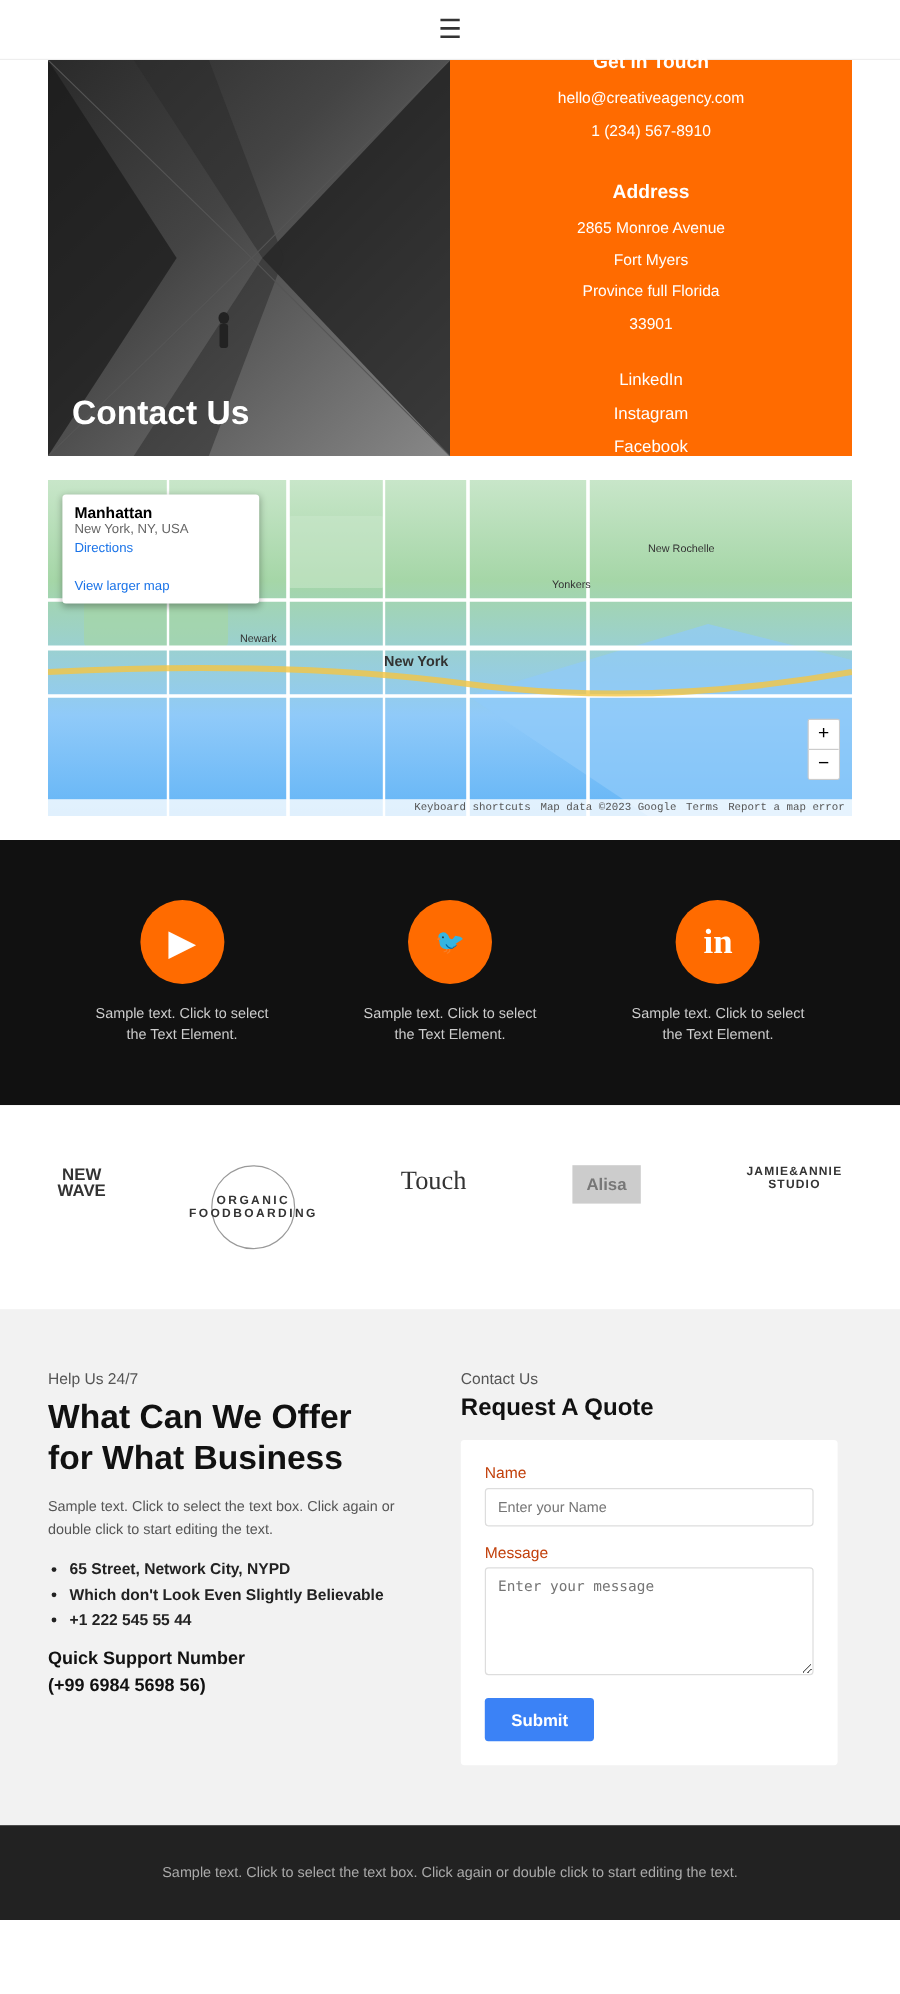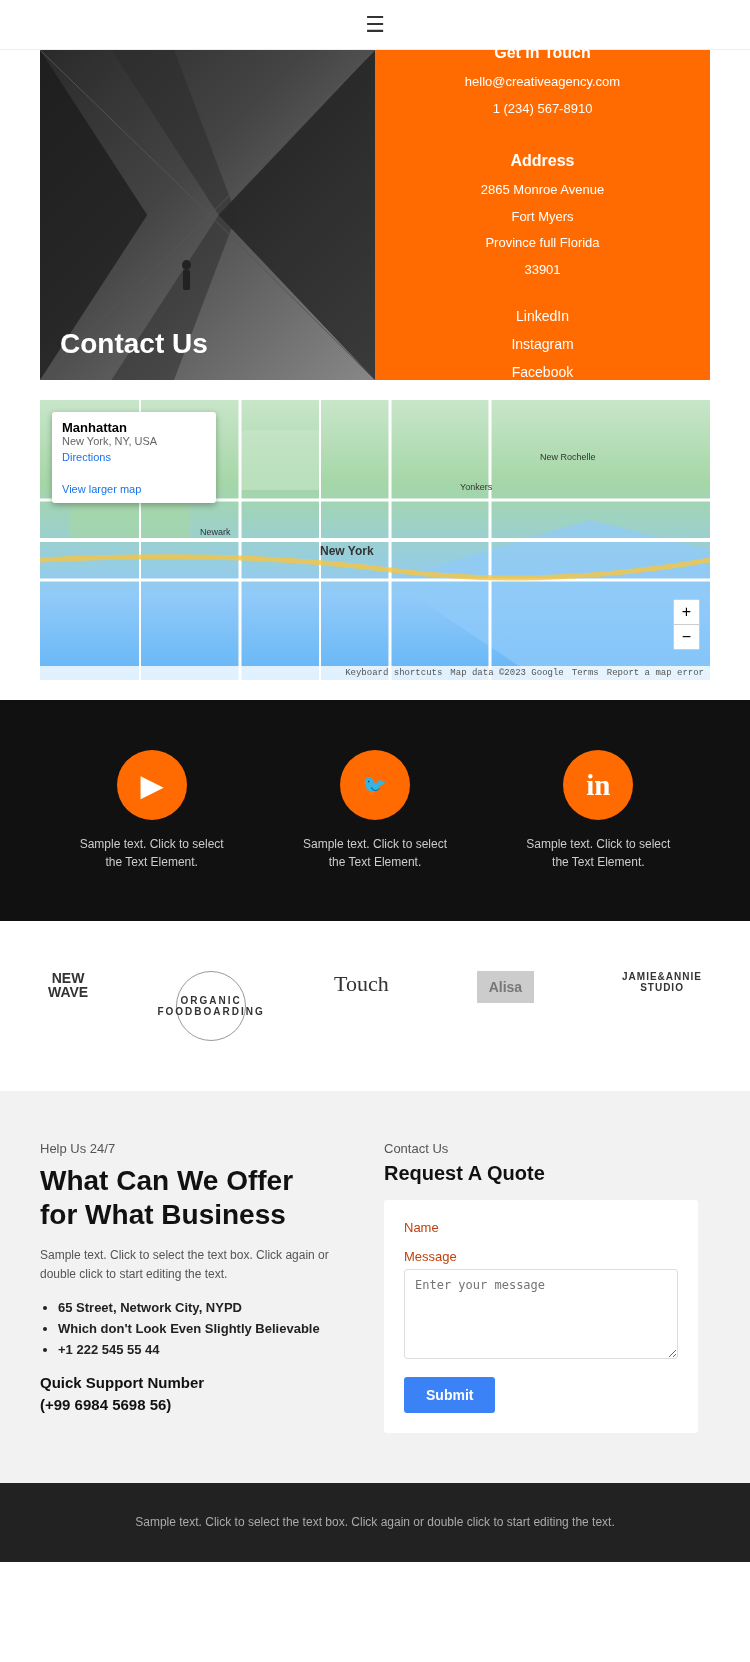--- a/index.html
+++ b/index.html
@@ -473,20 +473,21 @@
         <span>(+99 6984 5698 56)</span>
       </p>
     </div>
 
     <div class="contact-form-col">
       <p class="contact-label">Contact Us</p>
       <h3>Request A Quote</h3>
       <div class="form-card">
         <div class="form-group">
           <label>Name</label>
+          <input type="text" placeholder="Enter your Name" style="">
         </div>
         <div class="form-group">
           <label>Message</label>
           <textarea placeholder="Enter your message" style=""></textarea>
         </div>
         <button class="submit-btn">Submit</button>
       </div>
     </div>
   </div>
 </div>

